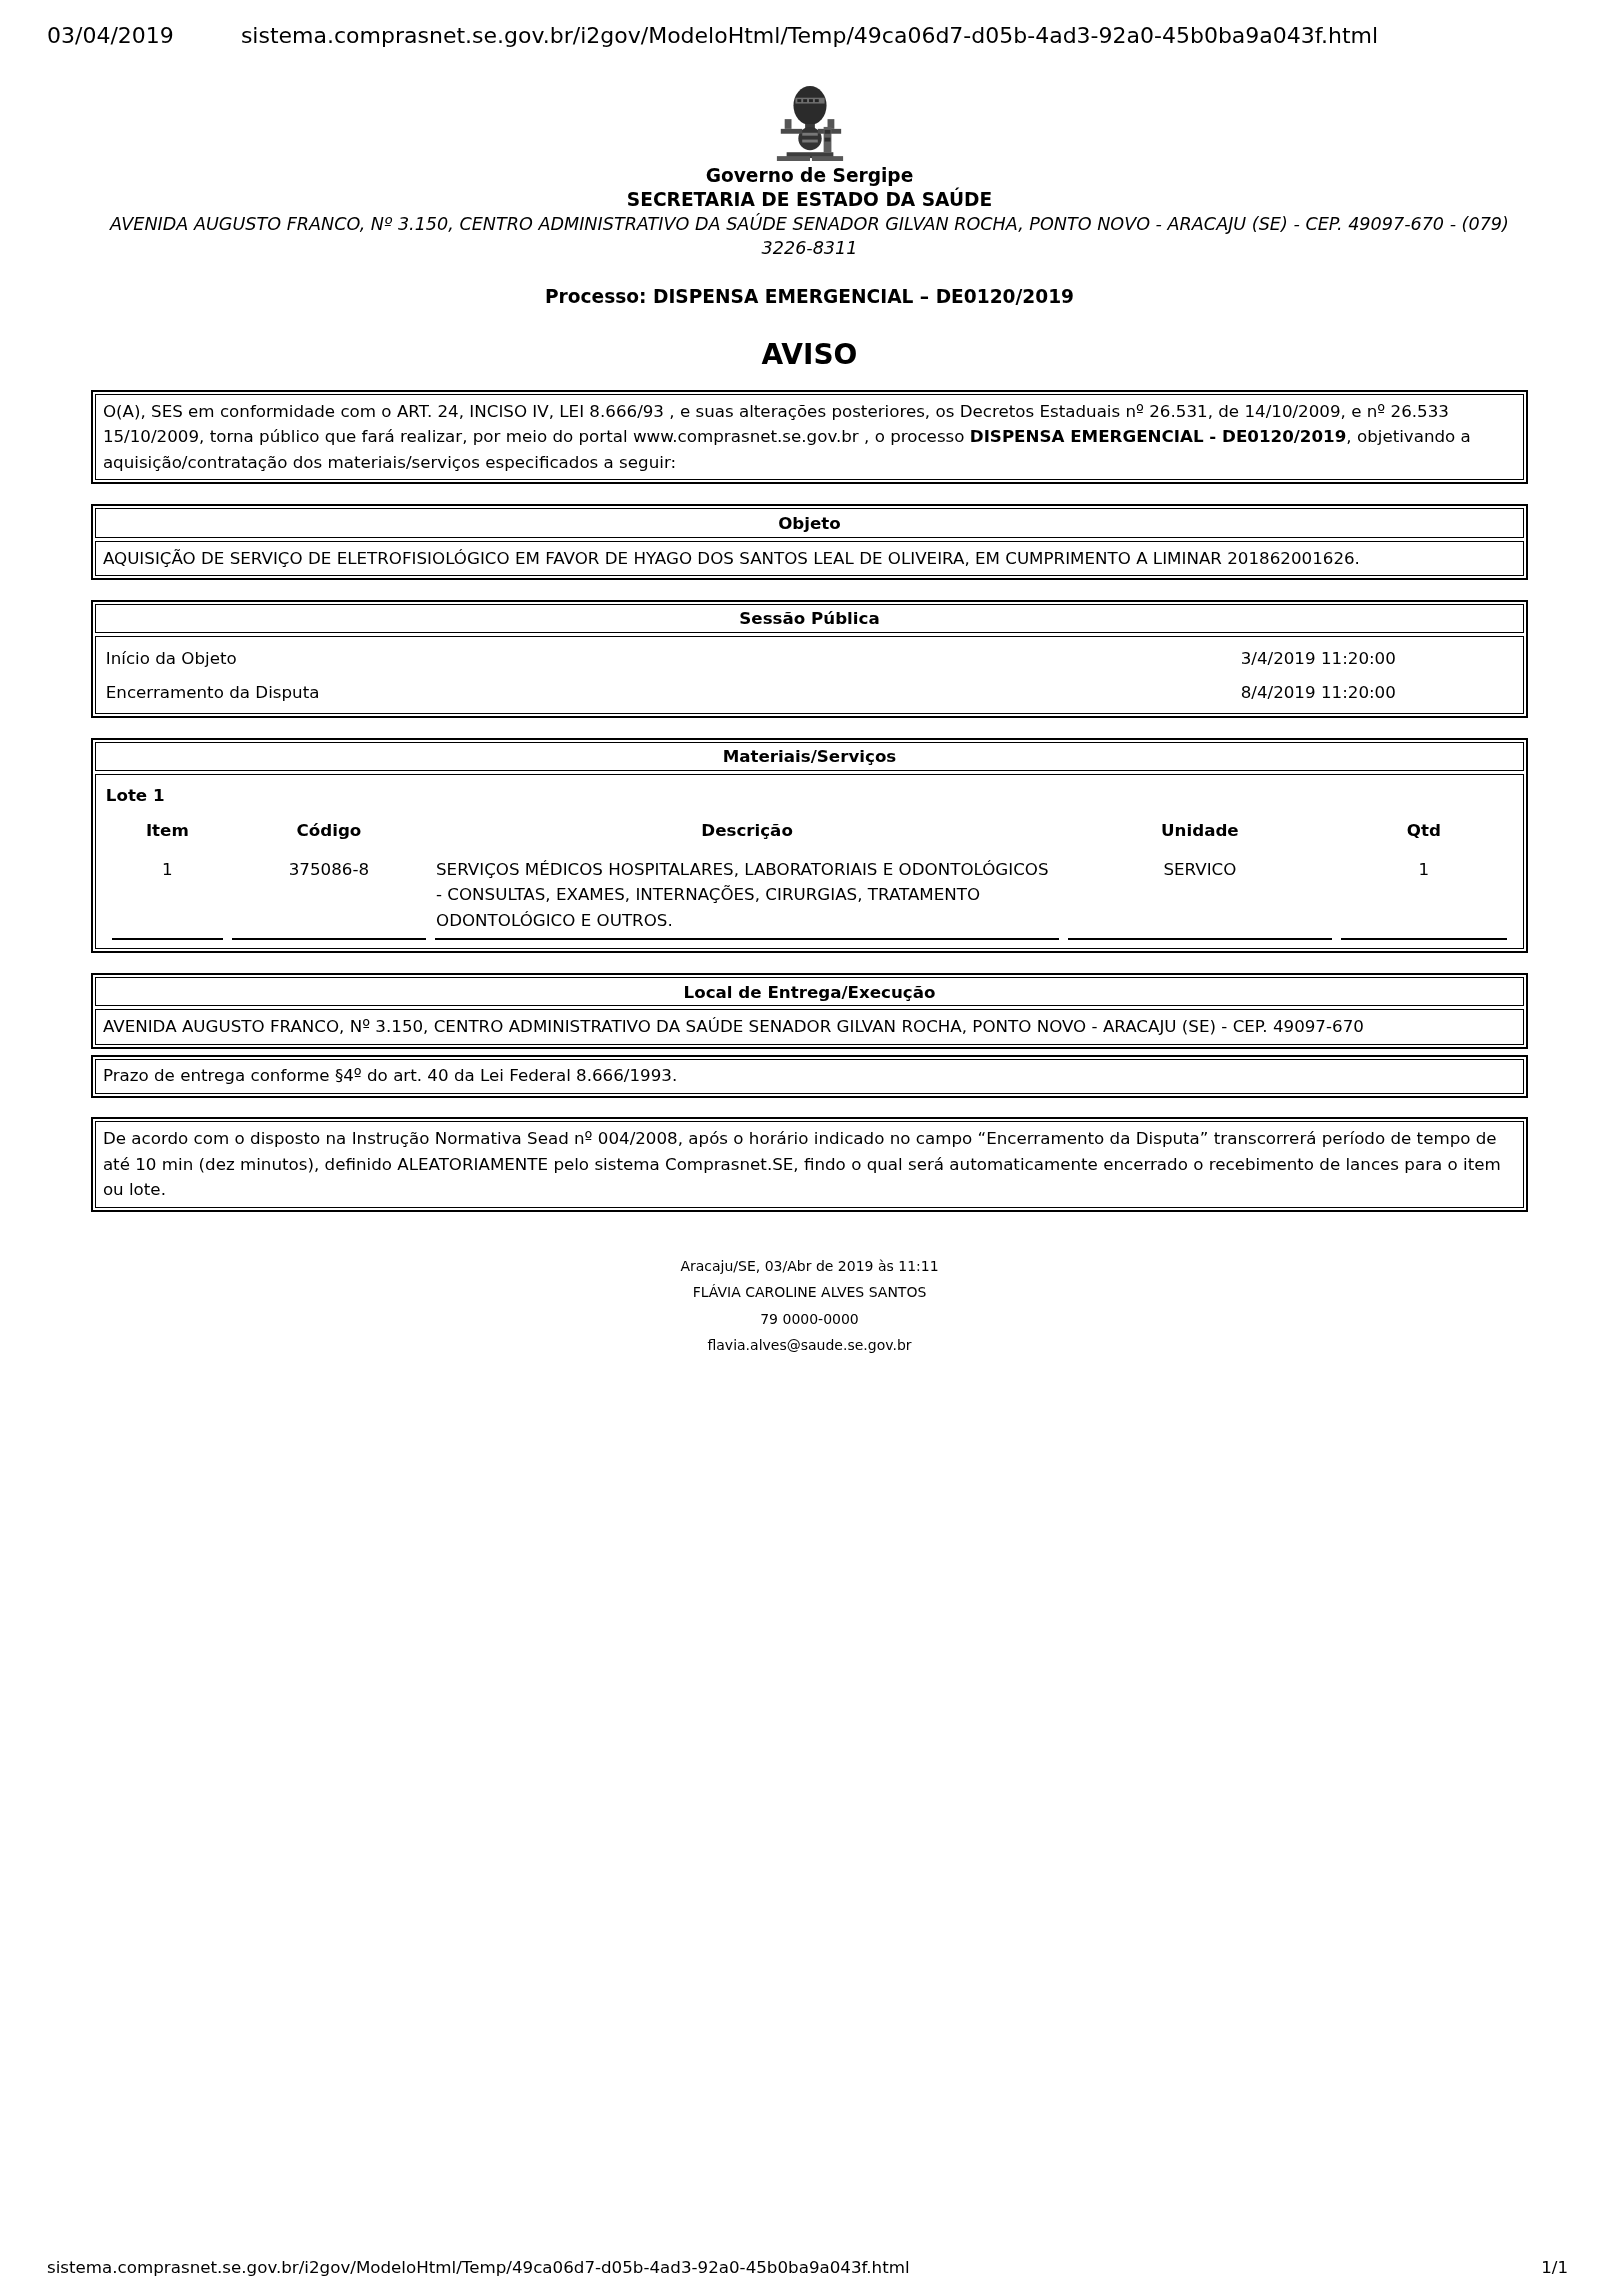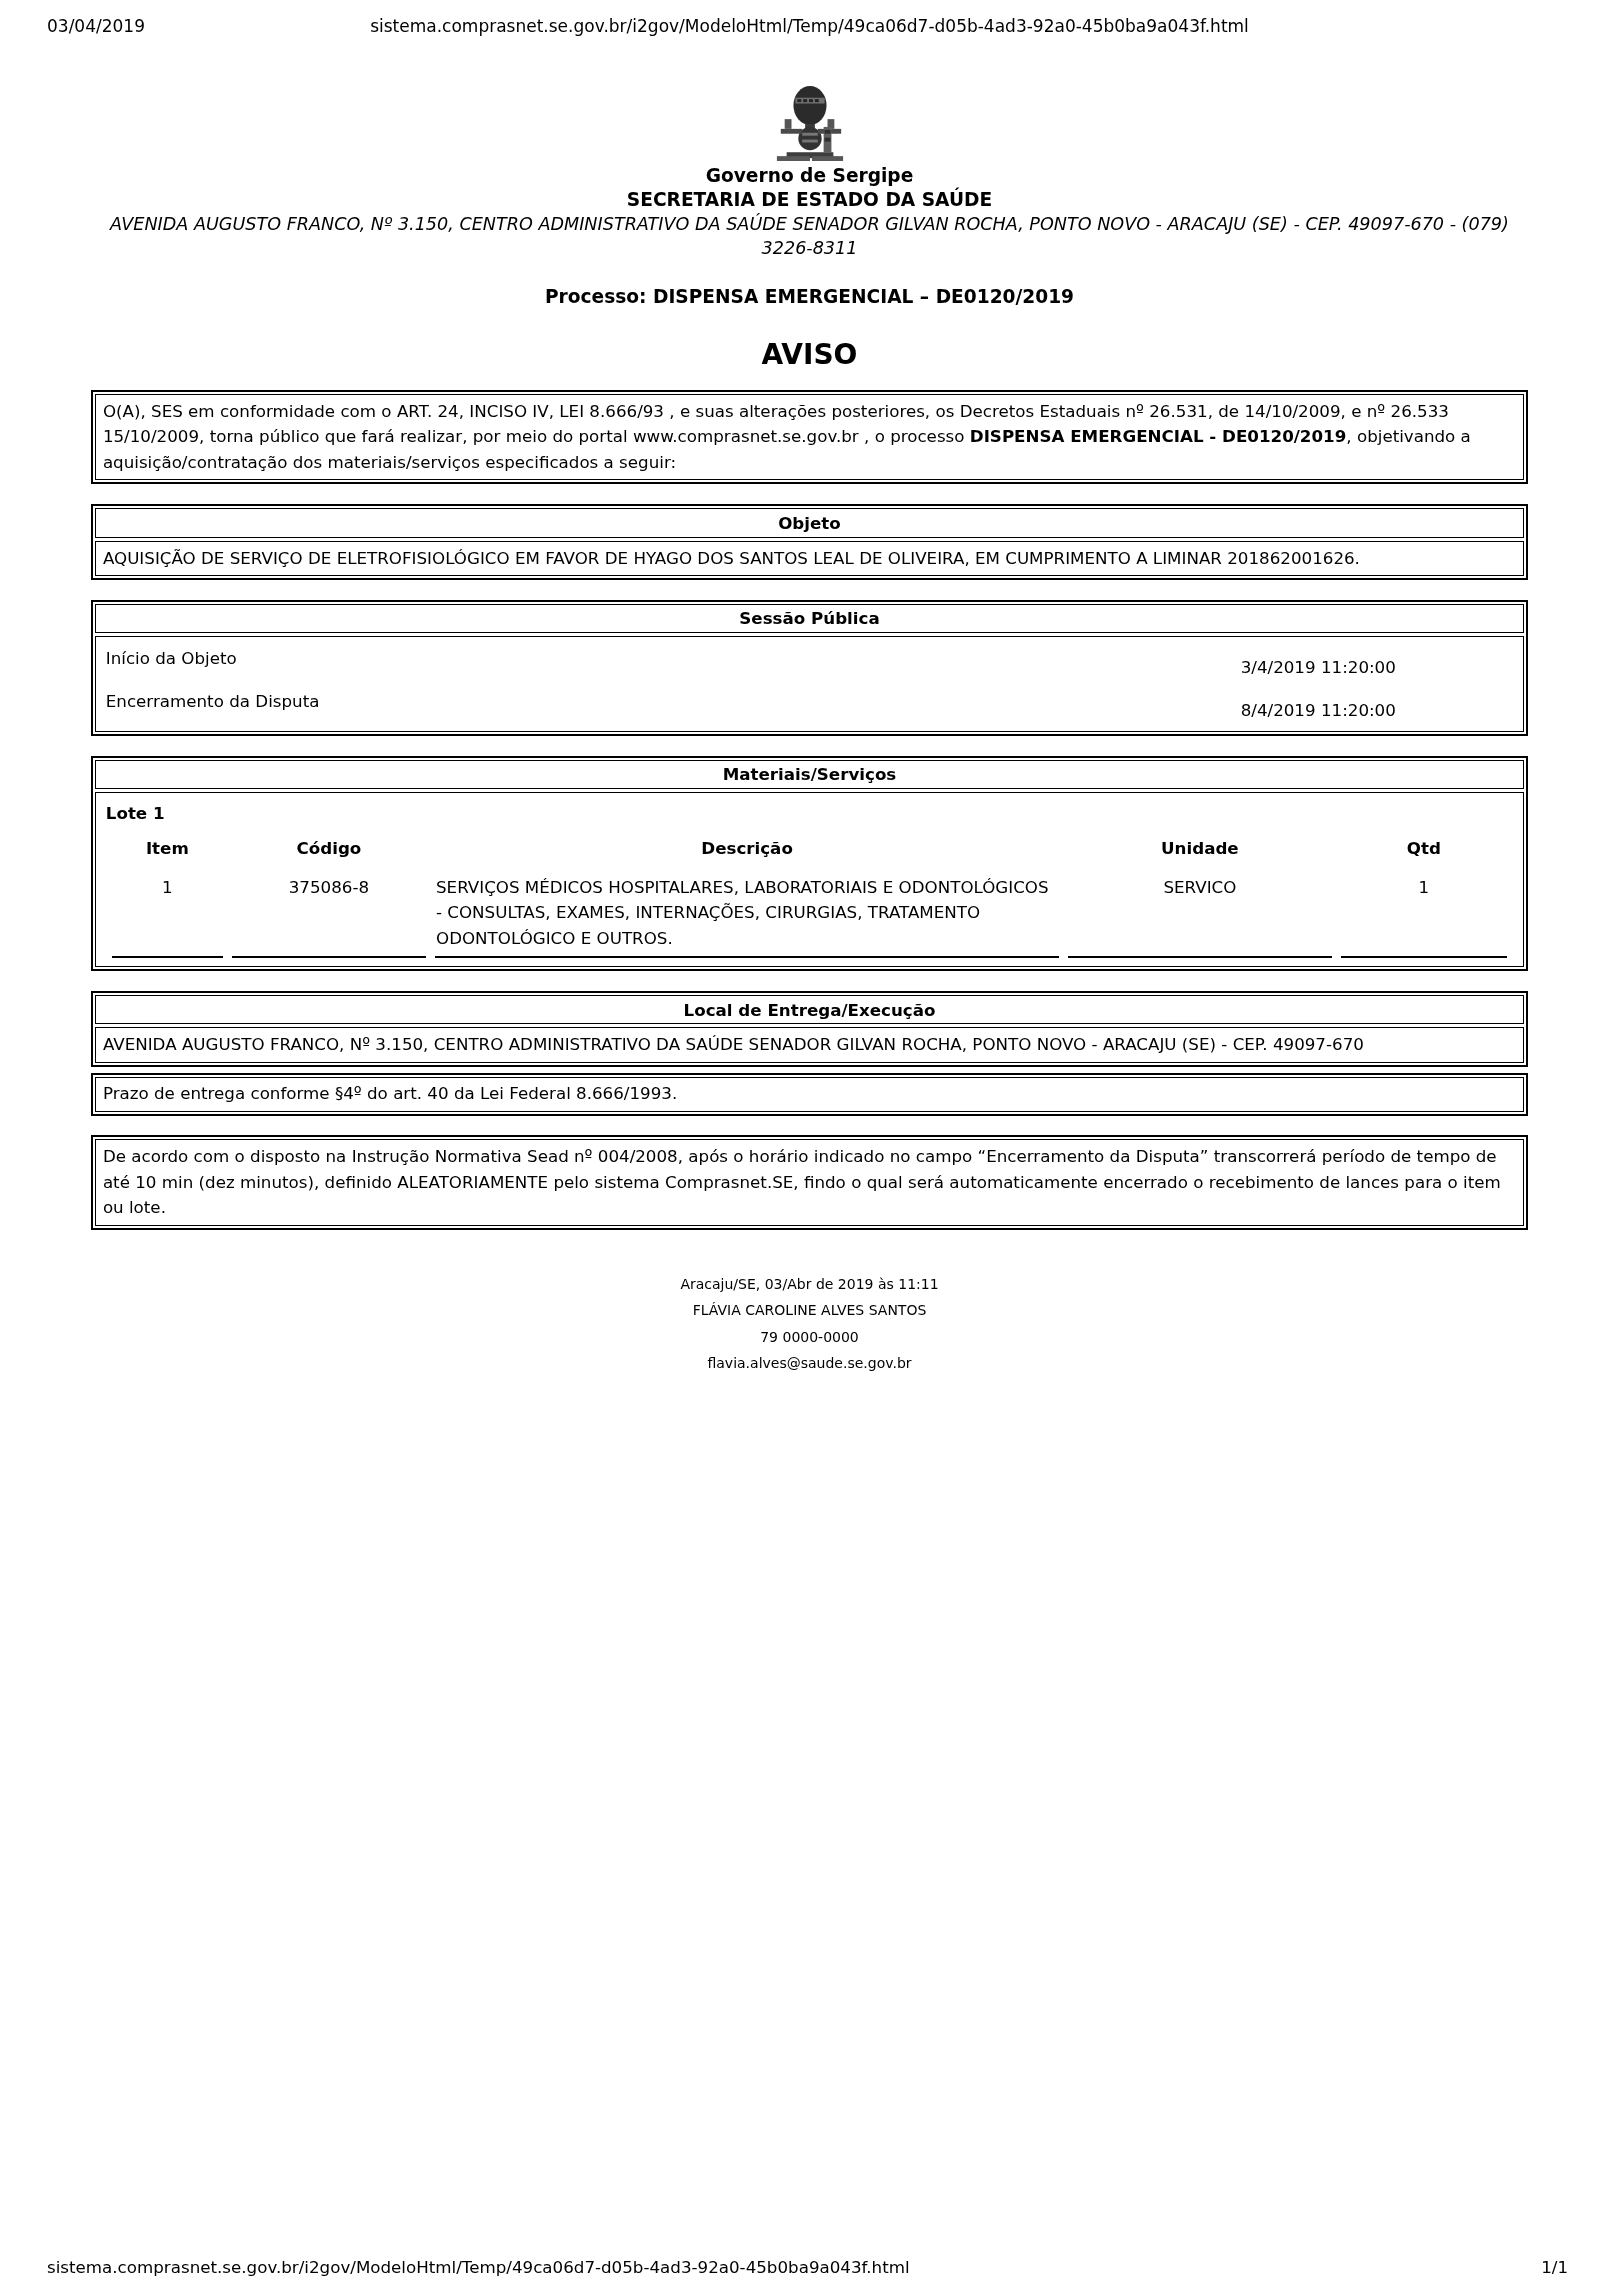--- a/index.html
+++ b/index.html
@@ -1,37 +1,37 @@
 <!DOCTYPE html>
 <html><head>
 <meta charset="utf-8">
 <style>
   html,body{margin:0;padding:0;}
   body{
     width:1619px;height:2291px;position:relative;background:#ffffff;color:#000;
     font-family:"DejaVu Sans","Liberation Sans",sans-serif;
   }
-  .print-header{position:absolute;top:17px;left:47px;right:47px;font-size:17px;line-height:19.6px;}
+  .print-header{position:absolute;top:26px;left:47px;right:47px;font-size:22px;line-height:19.6px;}
   .ph-date{position:absolute;left:0;top:0;}
   .ph-url{text-align:center;width:100%;}
   .doc{position:absolute;top:84px;left:91px;width:1437px;}
   .logo-wrap{text-align:center;line-height:0;}
   .center-b{text-align:center;font-weight:bold;font-size:18.6px;line-height:23.5px;}
   .address{text-align:center;font-style:italic;font-size:17.6px;line-height:23.5px;margin-top:2px;}
   .processo{text-align:center;font-weight:bold;font-size:18.6px;margin-top:25.5px;}
   .title-aviso{text-align:center;font-weight:bold;font-size:28px;margin-top:31px;}
   .dbox{border:2px solid #000;padding:2px;margin-top:19.6px;}
   .dbox-inner{border:1px solid #000;padding:3.9px 6.9px;font-size:16.7px;line-height:25.5px;}
   .section{border:2px solid #000;padding:2px;margin-top:19.6px;}
   .section-header{border:1px solid #000;text-align:center;font-weight:bold;font-size:16.7px;
     padding:3.9px 0;margin-bottom:2.9px;}
   .section-body{border:1px solid #000;padding:3.9px 6.9px;font-size:16.7px;line-height:25.5px;}
   .srow{display:flex;line-height:34px;}
   .srow-label{flex:1;padding-left:2.9px;}
-  .srow-value{width:28%;text-align:center;margin-top:9px;}
+  .srow-value{width:28%;text-align:center;}
   .lote{font-weight:bold;font-size:16.7px;padding:3.9px 2.9px 0;}
   table.items{width:100%;border-collapse:separate;border-spacing:9.8px 4.9px;font-size:16.7px;margin-top:2px;}
   table.items th{font-weight:bold;text-align:center;padding:3.9px 0 7.8px;}
   table.items td{vertical-align:top;line-height:25.5px;}
   .c-item{width:8%;} .c-cod{width:14%;} .c-desc{width:45%;} .c-uni{width:19%;} .c-qtd{width:12%;}
   td.center,th{text-align:center;}
   tr.rule td{border-top:2.9px solid #000;padding:0;height:0;line-height:0;}
   .prazo-box{margin-top:5.9px;}
   .signature{text-align:center;margin-top:41px;font-size:14px;line-height:26.5px;}
   .sig-italic{}

